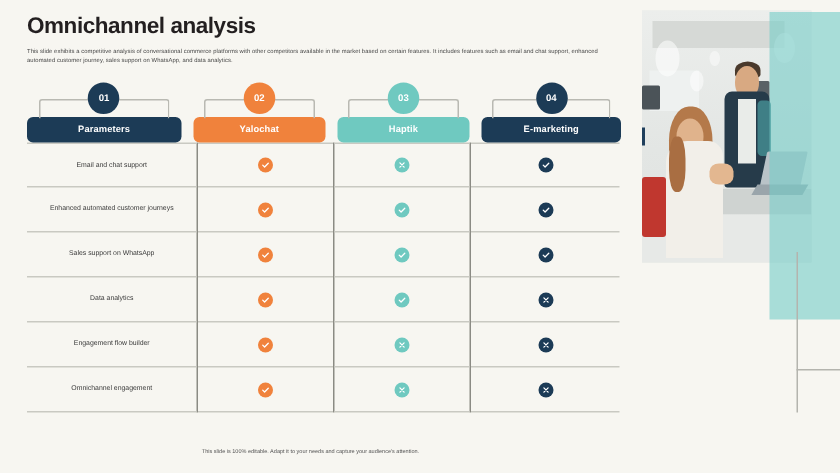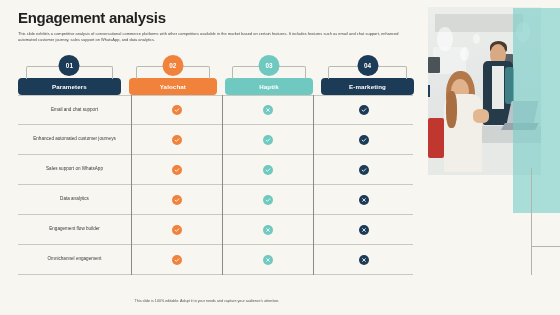--- a/index.html
+++ b/index.html
@@ -95,21 +95,21 @@
   .ph-bok1{position:absolute;left:8%;top:12%;width:14%;height:14%;background:rgba(255,255,255,0.55);border-radius:50%;}
   .ph-bok2{position:absolute;left:28%;top:24%;width:8%;height:8%;background:rgba(255,255,255,0.5);border-radius:50%;}
   .ph-bok3{position:absolute;left:40%;top:16%;width:6%;height:6%;background:rgba(255,255,255,0.45);border-radius:50%;}
   .ph-bok4{position:absolute;left:78%;top:9%;width:12%;height:12%;background:rgba(255,255,255,0.5);border-radius:50%;}
 </style>
 </head>
 <body>
 
 <div class="slide">
 
-  <div class="title">Engagement analysis</div>
+  <div class="title">Omnichannel analysis</div>
   <div class="subtitle">This slide exhibits a competitive analysis of conversational commerce platforms with other competitors available in the market based on certain features. It includes features such as email and chat support, enhanced automated customer journey, sales support on WhatsApp, and data analytics.</div>
 
   <div class="table-wrap">
     <div class="head-row" id="head-row">
         <div class="head-cell c0" style="background: rgb(28, 59, 86);">
           <div class="connector">
             <div class="bracket"></div>
             <div class="numcircle" style="background: rgb(28, 59, 86);">01</div>
           </div>
           <span>Parameters</span>

